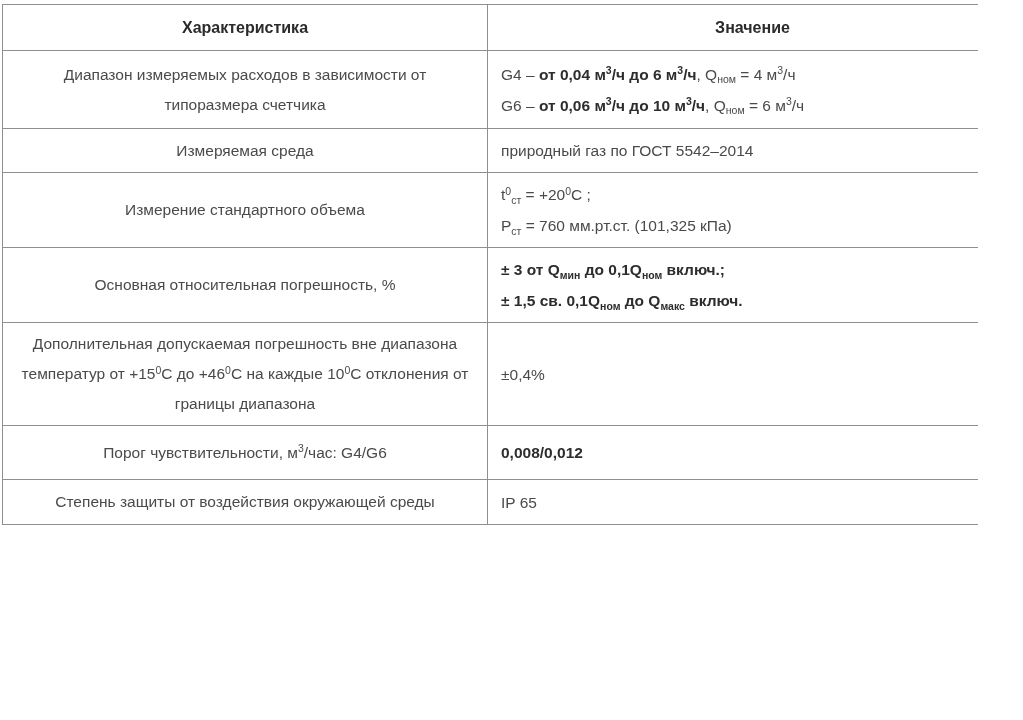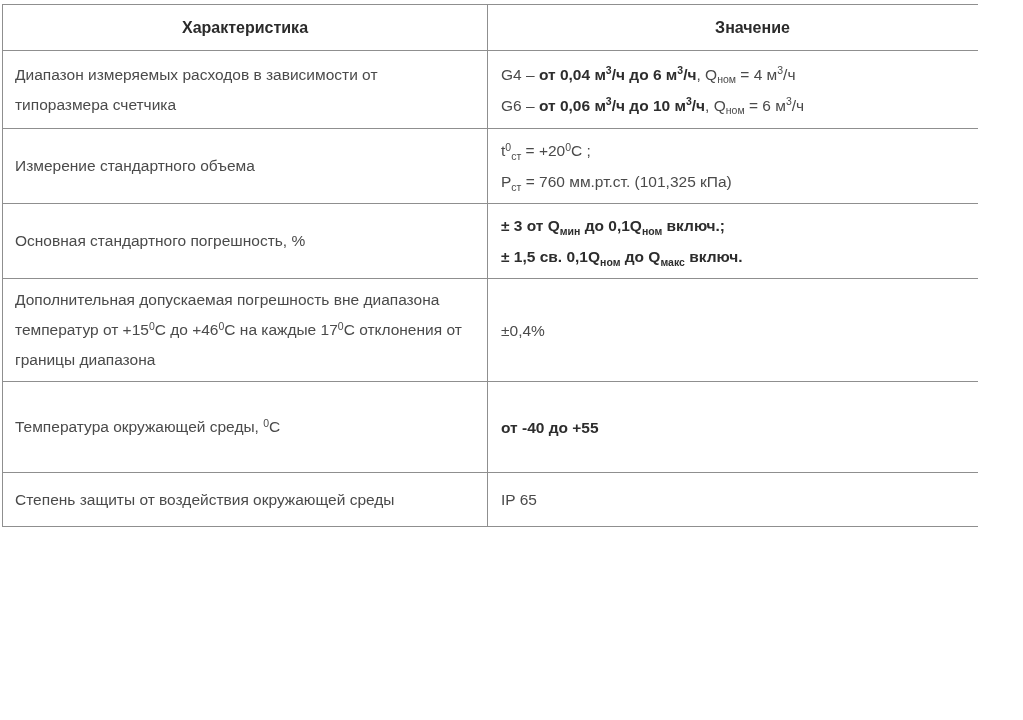--- a/index.html
+++ b/index.html
@@ -50,21 +50,21 @@
   tbody tr:nth-child(8)  { height: 74px; }
   tbody tr:nth-child(9)  { height: 47px; }
   tbody tr:nth-child(10) { height: 49px; }
   tbody tr:nth-child(11) { height: 40px; }
   tbody tr:nth-child(12) { height: 30px; }
   td.char-cell {
     padding: 6px 12px 6px 12px;
     font-size: 15.5px;
     color: #4a4a4a;
     line-height: 30px;
-    text-align: left;
+    text-align: center;
   }
   td.value-cell {
     padding: 6px 12px 6px 13px;
     font-size: 15.5px;
     color: #4a4a4a;
     text-align: left;
   }
   .vline { line-height: 31px; white-space: nowrap; }
   span.b { font-weight: bold; color: #2d2d2d; }
   span.sup {
@@ -93,43 +93,49 @@
     </thead>
     <tbody>
         <tr>
           <td class="char-cell"><span>Диапазон измеряемых расходов в зависимости от типоразмера счетчика</span></td>
           <td class="value-cell">
             <div class="vline"><span>G4 – </span><span class="b">от 0,04 м</span><span class="b sup">3</span><span class="b">/ч до 6 м</span><span class="b sup">3</span><span class="b">/ч</span><span>, Q</span><span class="sub">ном</span><span> = 4 м</span><span class="sup">3</span><span>/ч</span></div>
             <div class="vline"><span>G6 – </span><span class="b">от 0,06 м</span><span class="b sup">3</span><span class="b">/ч до 10 м</span><span class="b sup">3</span><span class="b">/ч</span><span>, Q</span><span class="sub">ном</span><span> = 6 м</span><span class="sup">3</span><span>/ч</span></div>
           </td>
         </tr>
         <tr>
+          <td class="char-cell"><span>Измеряемая среда</span></td>
+          <td class="value-cell">
+            <div class="vline"><span>природный газ по ГОСТ 5542–2014</span></div>
+          </td>
+        </tr>
+        <tr>
           <td class="char-cell"><span>Измерение стандартного объема</span></td>
           <td class="value-cell">
             <div class="vline"><span>t</span><span class="sup">0</span><span class="sub">ст</span><span> = +20</span><span class="sup">0</span><span>С ;</span></div>
             <div class="vline"><span>Р</span><span class="sub">ст</span><span> = 760 мм.рт.ст. (101,325 кПа)</span></div>
           </td>
         </tr>
         <tr>
-          <td class="char-cell"><span>Основная стандартного погрешность, %</span></td>
+          <td class="char-cell"><span>Основная относительная погрешность, %</span></td>
           <td class="value-cell">
             <div class="vline"><span class="b">± 3 от Q</span><span class="b sub">мин</span><span class="b"> до 0,1Q</span><span class="b sub">ном</span><span class="b"> включ.;</span></div>
             <div class="vline"><span class="b">± 1,5 св. 0,1Q</span><span class="b sub">ном</span><span class="b"> до Q</span><span class="b sub">макс</span><span class="b"> включ.</span></div>
           </td>
         </tr>
         <tr>
-          <td class="char-cell"><span>Дополнительная допускаемая погрешность вне диапазона температур от +15</span><span class="sup">0</span><span>С до +46</span><span class="sup">0</span><span>С на каждые 17</span><span class="sup">0</span><span>С отклонения от границы диапазона</span></td>
+          <td class="char-cell"><span>Дополнительная допускаемая погрешность вне диапазона температур от +15</span><span class="sup">0</span><span>С до +46</span><span class="sup">0</span><span>С на каждые 10</span><span class="sup">0</span><span>С отклонения от границы диапазона</span></td>
           <td class="value-cell">
             <div class="vline"><span>±0,4%</span></div>
           </td>
         </tr>
         <tr>
-          <td class="char-cell"><span>Температура окружающей среды, </span><span class="sup">0</span><span>С</span></td>
+          <td class="char-cell"><span>Порог чувствительности, м</span><span class="sup">3</span><span>/час: G4/G6</span></td>
           <td class="value-cell">
-            <div class="vline"><span class="b">от -40 до +55</span></div>
+            <div class="vline"><span class="b">0,008/0,012</span></div>
           </td>
         </tr>
         <tr>
           <td class="char-cell"><span>Степень защиты от воздействия окружающей среды</span></td>
           <td class="value-cell">
             <div class="vline"><span>IP 65</span></div>
           </td>
         </tr>
       </tbody>
   </table>

